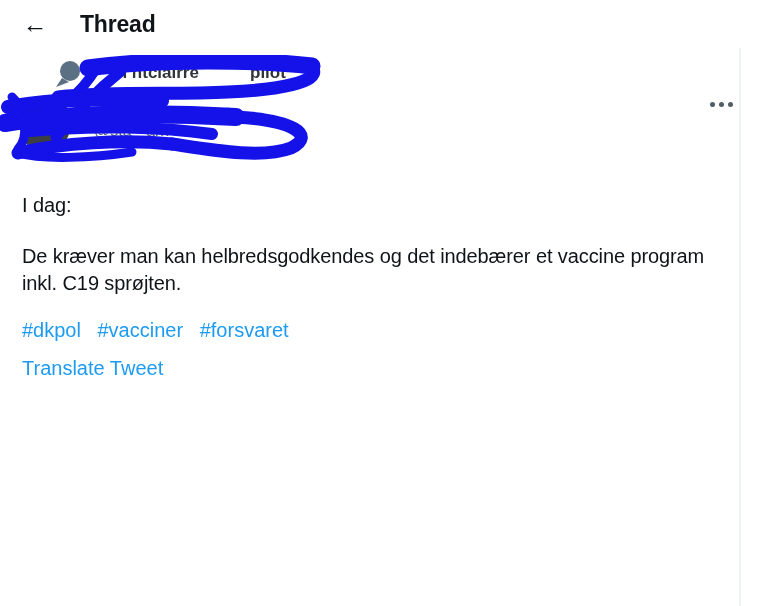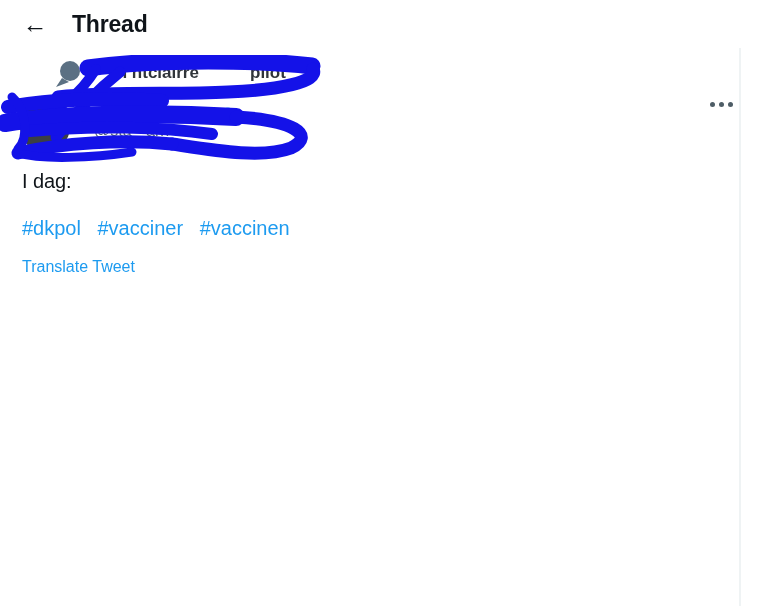--- a/index.html
+++ b/index.html
@@ -32,21 +32,21 @@
   .back-btn {
     width: 34px; height: 34px;
     border: none; background: transparent;
     font-size: 25px; line-height: 34px;
     color: #0f1419;
     cursor: pointer;
     text-align: center;
     padding: 0;
   }
   .header-title {
-    margin-left: 20px;
+    margin-left: 28px;
     font-size: 23px;
     font-weight: 700;
     letter-spacing: -0.2px;
     text-align: center;
   }
   
   .more-btn {
     position: absolute;
     top: 94px; left: 704px;
     width: 34px; height: 20px;
@@ -85,35 +85,36 @@
     position: absolute;
     top: 168px; left: 22px;
     width: 718px;
   }
   .tweet-body p {
     font-size: 20px;
     line-height: 27px;
     letter-spacing: -0.1px;
     margin-bottom: 20px;
     color: #0f1419;
+    margin-top: 24px;
   }
   .link {
     color: #1d9bf0;
     text-decoration: none;
     cursor: pointer;
   }
   .hashtags {
     font-size: 20px;
     line-height: 27px;
     margin-bottom: 14px;
   }
   .hashtags .link { margin-right: 11px; }
   .translate-link {
     display: inline-block;
-    font-size: 16px;
+    font-size: 20px;
     line-height: 21px;
     color: #1d9bf0;
     text-decoration: none;
     cursor: pointer;
   }
 </style>
 </head>
 <body>
 
 <div class="page">
@@ -156,21 +157,22 @@
         <path d="M172,89 C122,84 62,88 18,98" stroke-width="13"></path>
         <path d="M18,98 C42,105 92,103 132,97" stroke-width="9"></path>
         <path d="M30,76 C92,70 162,72 212,79" stroke-width="12"></path>
         <path d="M12,42 C28,56 28,84 18,94" stroke-width="9"></path>
       </g>
     </svg>
   </div>
 
   <div class="tweet-body">
     <p>I dag:</p>
+    <p>De kræver man kan helbredsgodkendes og det indebærer et vaccine program inkl. C19 sprøjten.</p>
     <div class="hashtags">
       <a class="link">#dkpol</a>
       <a class="link">#vacciner</a>
-      <a class="link">#vaccinen</a>
+      <a class="link">#forsvaret</a>
     </div>
     <a class="translate-link">Translate Tweet</a>
   </div>
 
 </div>
 
 </body></html>

